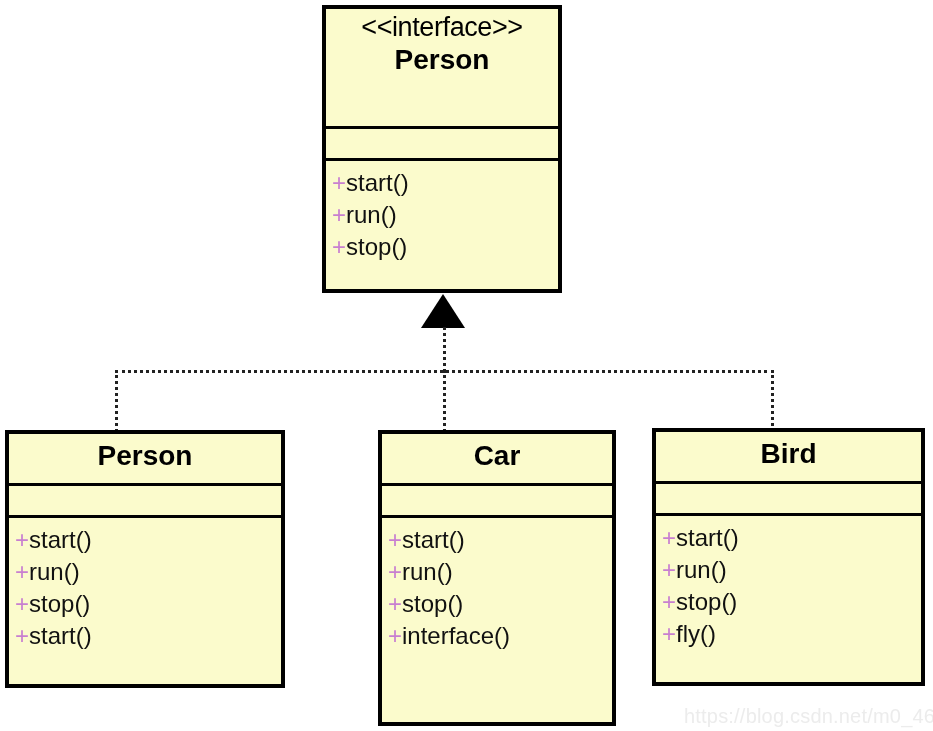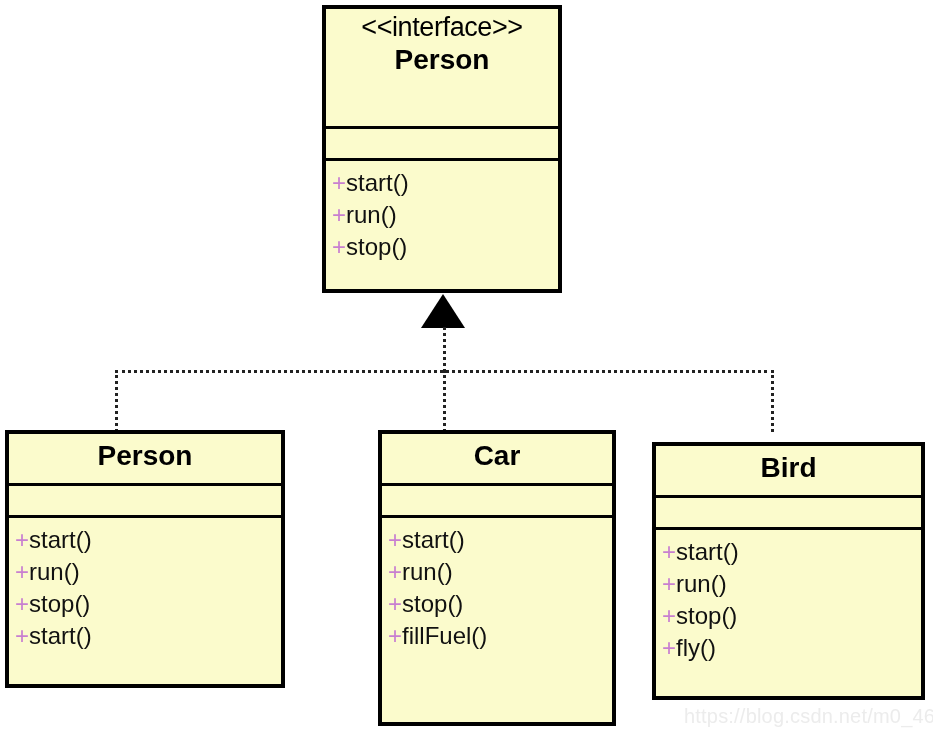--- a/index.html
+++ b/index.html
@@ -79,21 +79,21 @@
     left: 322px; top: 5px; width: 240px; height: 288px;
   }
   #box-runner .uml-header { height: 120px; padding-top: 4px; }
   #box-person {
     left: 5px; top: 430px; width: 280px; height: 258px; justify-content: center;
   }
   #box-car {
     left: 336px; top: 430px; width: 238px; height: 296px; margin-left: 42px;
   }
   #box-bird {
-    left: 652px; top: 442px; width: 273px; height: 258px;
+    left: 652px; top: 428px; width: 273px; height: 258px;
   }
   #box-person .uml-header,
   #box-car .uml-header,
   #box-bird .uml-header {
     height: 52px;
     padding-top: 4px;
   }
 
   
   .conn {
@@ -196,21 +196,21 @@
       <div class="method-row">
         <span class="vis-plus">+</span><span>start()</span>
       </div>
       <div class="method-row">
         <span class="vis-plus">+</span><span>run()</span>
       </div>
       <div class="method-row">
         <span class="vis-plus">+</span><span>stop()</span>
       </div>
       <div class="method-row">
-        <span class="vis-plus">+</span><span>fillFuel()</span>
+        <span class="vis-plus">+</span><span>interface()</span>
       </div>
     </div>
   </div>
 
   <div class="uml-box" id="box-bird">
     <div class="uml-header">
       <span class="type-name">Bird</span>
     </div>
     <div class="uml-attrs"></div>
     <div class="uml-methods">

